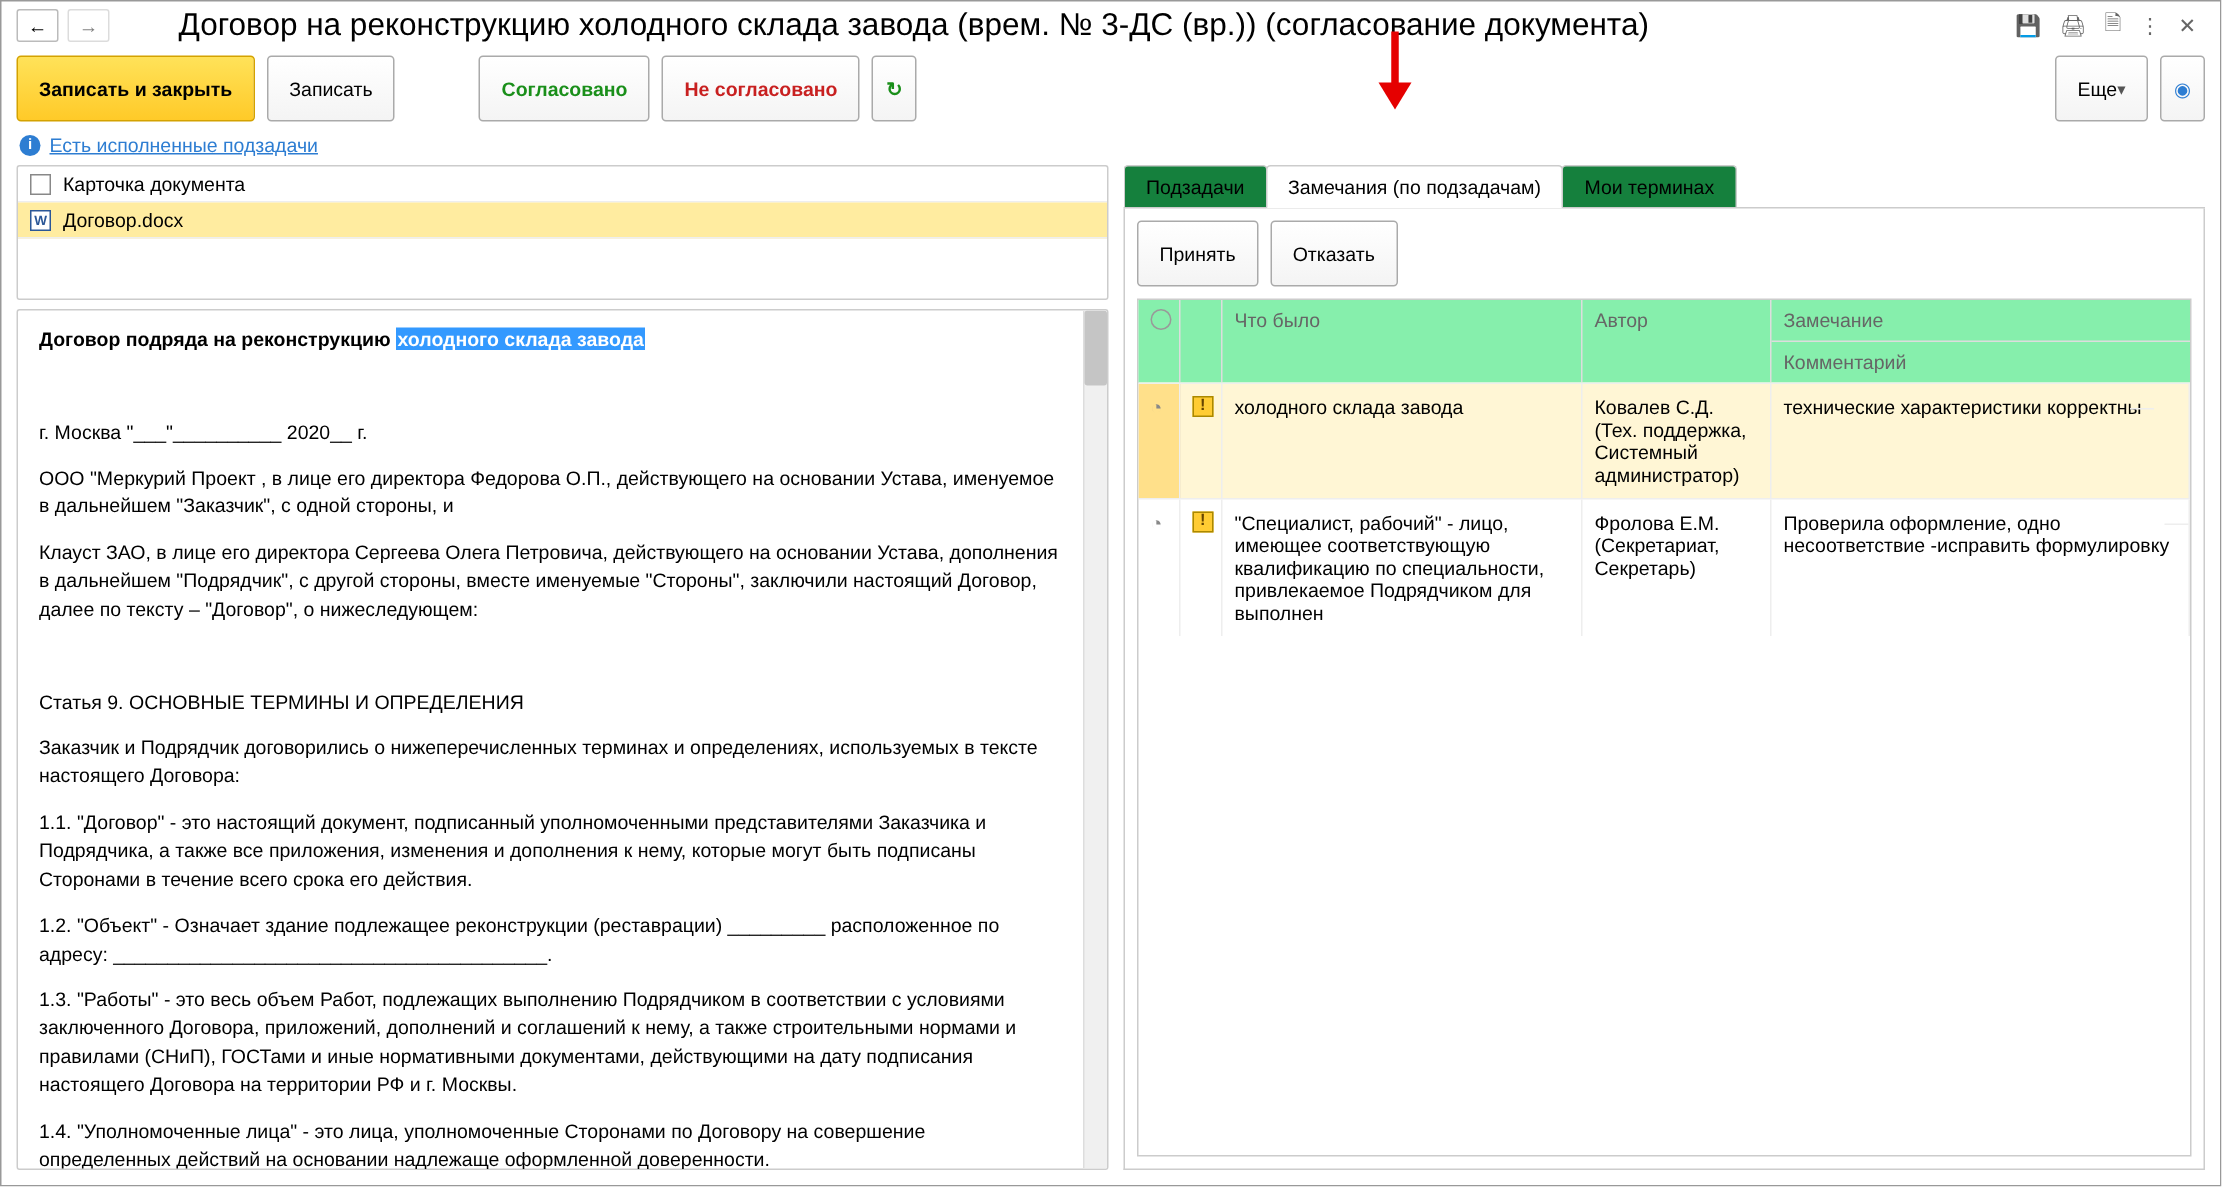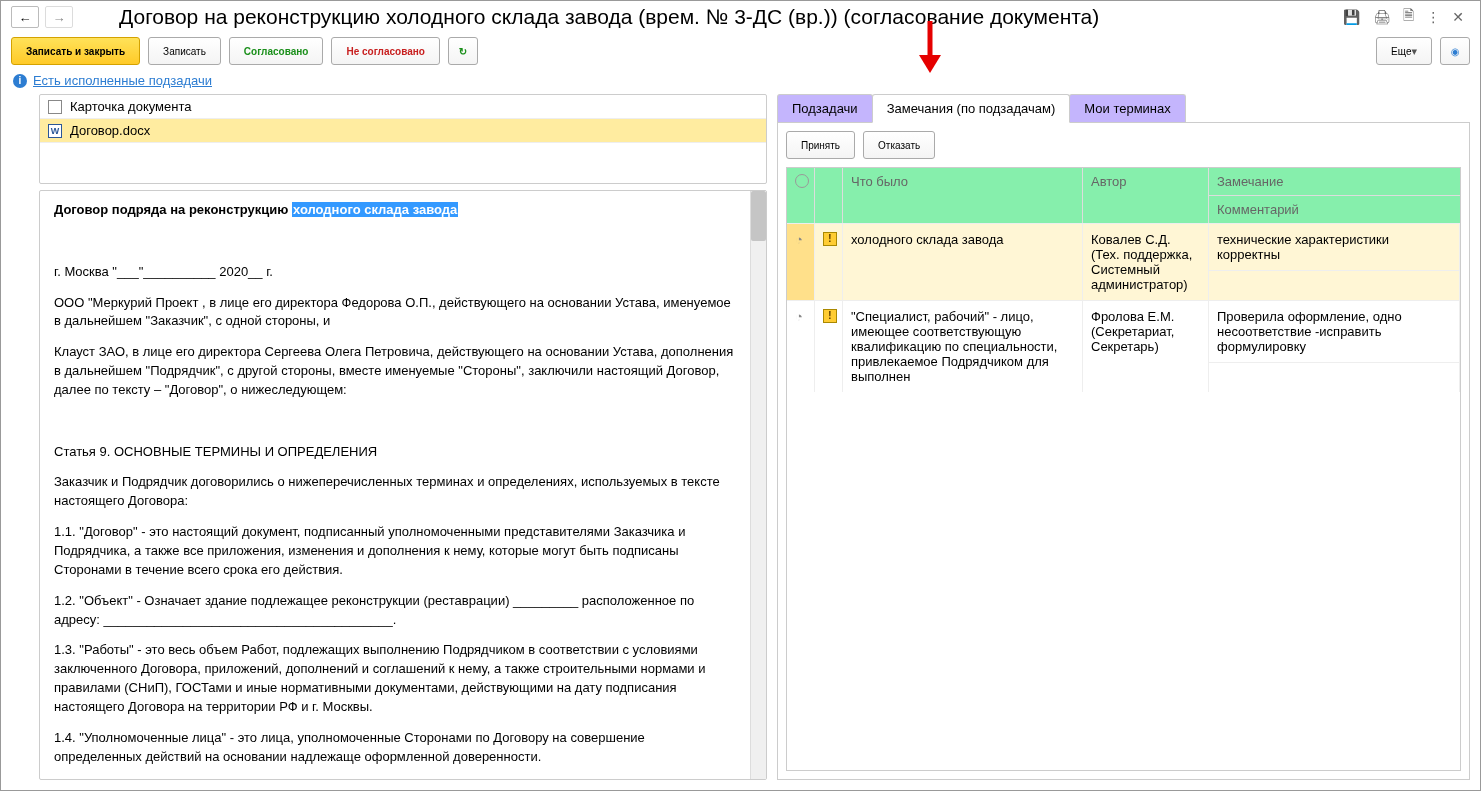--- a/index.html
+++ b/index.html
@@ -53,38 +53,39 @@
     font-size: 14px;
   }
   
   .toolbar {
     display: flex;
     align-items: center;
     padding: 6px 10px;
     gap: 8px;
   }
   .btn {
-    height: 28px;
+    height: 44px;
     padding: 0 14px;
     border: 1px solid #aaa;
     border-radius: 3px;
     background: linear-gradient(#fff,#f4f4f4);
     cursor: pointer;
-    font-size: 10px;
+    font-size: 13px;
     display: inline-flex;
     align-items: center;
   }
   .btn-yellow {
     background: linear-gradient(#ffe259,#ffca28);
     border-color: #d4a200;
     font-weight: bold;
   }
   .btn-green {
     color: #1a8f1a;
     font-weight: bold;
+    margin-left: 48px;
   }
   .btn-red {
     color: #c82020;
     font-weight: bold;
   }
   .btn-icon {
     width: 30px;
     padding: 0;
     justify-content: center;
   }
@@ -128,21 +129,20 @@
     display: flex;
     flex: 1;
     overflow: hidden;
     padding: 0 10px 10px 10px;
     gap: 10px;
   }
   .left-pane {
     width: 728px;
     display: flex;
     flex-direction: column;
-    margin-left: 28px;
   }
   .right-pane {
     flex: 1;
     display: flex;
     flex-direction: column;
   }
   
   .file-list {
     border: 1px solid #ccc;
     border-radius: 2px;
@@ -216,21 +216,21 @@
   }
   
   .tabs {
     display: flex;
     border-bottom: 1px solid #ccc;
   }
   .tab {
     padding: 6px 14px;
     border: 1px solid #ccc;
     border-bottom: none;
-    background: #c4b5fd;
+    background: #15803d;
     margin-right: -1px;
     cursor: pointer;
     border-radius: 3px 3px 0 0;
     position: relative;
   }
   .tab.active {
     background: #fff;
     z-index: 2;
     border-bottom: 1px solid #fff;
     margin-bottom: -1px;
@@ -288,21 +288,21 @@
   .grid-row.selected .gc:first-child {
     background: #ffe08a;
   }
   .gc {
     padding: 8px;
     border-right: 1px solid #eee;
     vertical-align: top;
   }
   .gc.note-cell {
     display: flex;
-    flex-direction: column;
+    flex-direction: row;
   }
   .gc .sub-cell {
     border-top: 1px solid #eee;
     margin: 8px -8px -8px -8px;
     padding: 8px;
     min-height: 10px;
   }
   .check-circle {
     width: 14px; height: 14px;
     border: 1px solid #999;

